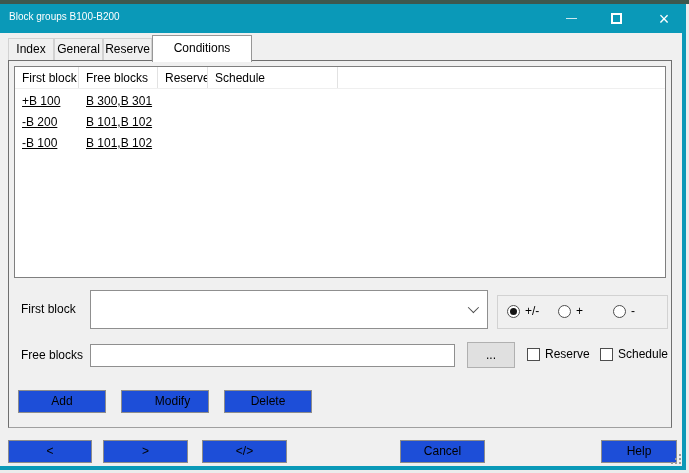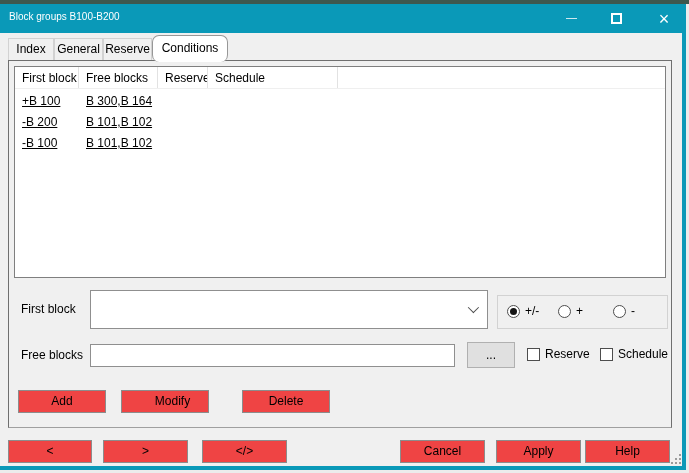--- a/index.html
+++ b/index.html
@@ -31,21 +31,21 @@
     position:absolute; top:5px; height:23px; background:#f0f0f0;
     border:1px solid #d2d2d2; text-align:center; line-height:21px; z-index:1;
   }
   .tab.active {
     top:2px; height:27px; background:#fff; border:1px solid #979797; border-bottom:none;
     line-height:25px; z-index:3;
   }
   .tab-index { left:8px; width:46px; }
   .tab-general { left:54px; width:49px; }
   .tab-details { left:103px; width:49px; }
-  .tab-conditions { left:152px; width:76px;border-radius:7px; }
+  .tab-conditions { left:152px; width:100px; }
   
   .panel {
     position:absolute; left:8px; top:27px; width:664px; height:368px;
     border:1px solid #6f6f6f; border-bottom-color:#9f9f9f; background:#f0f0f0; z-index:2;
   }
   
   .listview {
     position:absolute; left:14px; top:33px; width:652px; height:212px;
     background:#fff; border:1px solid #7f7f7f; z-index:3; overflow:hidden;
   }
@@ -83,40 +83,40 @@
     content:""; position:absolute; left:2px; top:2px; width:7px; height:7px;
     border-radius:50%; background:#141414;
   }
   .radio-label { margin-left:5px; line-height:13px; }
   .textinput {
     position:absolute; left:90px; top:311px; width:365px; height:23px;
     background:#fff; border:1px solid #8f8f8f; z-index:3;
     font-family:"Liberation Sans", sans-serif; font-size:12px; padding:0 5px; outline:none;
   }
   .btn {
-    position:absolute; height:23px; background:#ef4444; border:1px solid #8c8c8c;
+    position:absolute; height:23px; background:#1d4ed8; border:1px solid #8c8c8c;
     text-align:center; line-height:21px; z-index:3; font-size:12px; white-space:nowrap;
   }
   .btn-browse { left:467px; top:309px; width:48px; height:26px; line-height:24px; border-color:#b0b0b0; background:#e0e0e0; }
   .checkbox-item { position:absolute; top:315px; display:flex; align-items:center; z-index:3; }
   .cb-reserve { left:527px; } .cb-schedule { left:600px; }
   .checkbox-box { width:13px; height:13px; border:1px solid #4d4d4d; background:#fff; flex:none; }
   .checkbox-label { margin-left:5px; line-height:13px; }
   .btn-add { left:18px; top:357px; width:88px; }
   .btn-modify { left:121px; top:357px; width:88px;padding-left:15px; }
-  .btn-delete { left:224px; top:357px; width:88px;margin-left:18px; }
+  .btn-delete { left:224px; top:357px; width:88px; }
   
   .fbtn { top:407px; }
   .fb-0 { left:8px;  width:84px; }
   .fb-1 { left:103px; width:85px; }
   .fb-2 { left:202px; width:85px; }
   .fb-3 { left:307px; width:85px; }
   .fb-4 { left:400px; width:85px; }
   .fb-5 { left:496px; width:85px; }
-  .fb-6 { left:585px; width:85px; }
+  .fb-6 { left:601px; width:76px; }
   
   .grip { position:absolute; left:671px; top:421px; width:12px; height:12px; z-index:3; }
   .grip span {
     position:absolute; left:8px; top:8px; width:2px; height:2px; background:#9b9b9b;
     box-shadow:0 -4px 0 #9b9b9b, 0 -8px 0 #9b9b9b, -4px 0 0 #9b9b9b, -8px 0 0 #9b9b9b, -4px -4px 0 #9b9b9b;
   }
 </style>
 </head>
 <body>
 
@@ -150,21 +150,21 @@
       <div class="lv-header">
         <div class="lv-hcell c1">First block</div>
         <div class="lv-hcell c2">Free blocks</div>
         <div class="lv-hcell c3">Reserve</div>
         <div class="lv-hcell c4">Schedule</div>
         <div class="lv-hcell cfill"></div>
       </div>
       <div class="lv-rows">
         <div class="lv-row">
           <div class="lv-cell c1">+B 100</div>
-          <div class="lv-cell c2">B 300,B 164</div>
+          <div class="lv-cell c2">B 300,B 301</div>
           <div class="lv-cell c3"></div>
           <div class="lv-cell c4"></div>
         </div>
         <div class="lv-row">
           <div class="lv-cell c1">-B 200</div>
           <div class="lv-cell c2">B 101,B 102</div>
           <div class="lv-cell c3"></div>
           <div class="lv-cell c4"></div>
         </div>
         <div class="lv-row">
@@ -211,20 +211,19 @@
     </span>
 
     <div class="btn btn-add">Add</div>
     <div class="btn btn-modify">Modify</div>
     <div class="btn btn-delete">Delete</div>
 
     <div class="btn fbtn fb-0">&lt;</div>
     <div class="btn fbtn fb-1">&gt;</div>
     <div class="btn fbtn fb-2">&lt;/&gt;</div>
     <div class="btn fbtn fb-4">Cancel</div>
-    <div class="btn fbtn fb-5">Apply</div>
     <div class="btn fbtn fb-6">Help</div>
 
     <div class="grip">
         <span></span>
       </div>
   </div>
 </div>
 
 </body></html>

